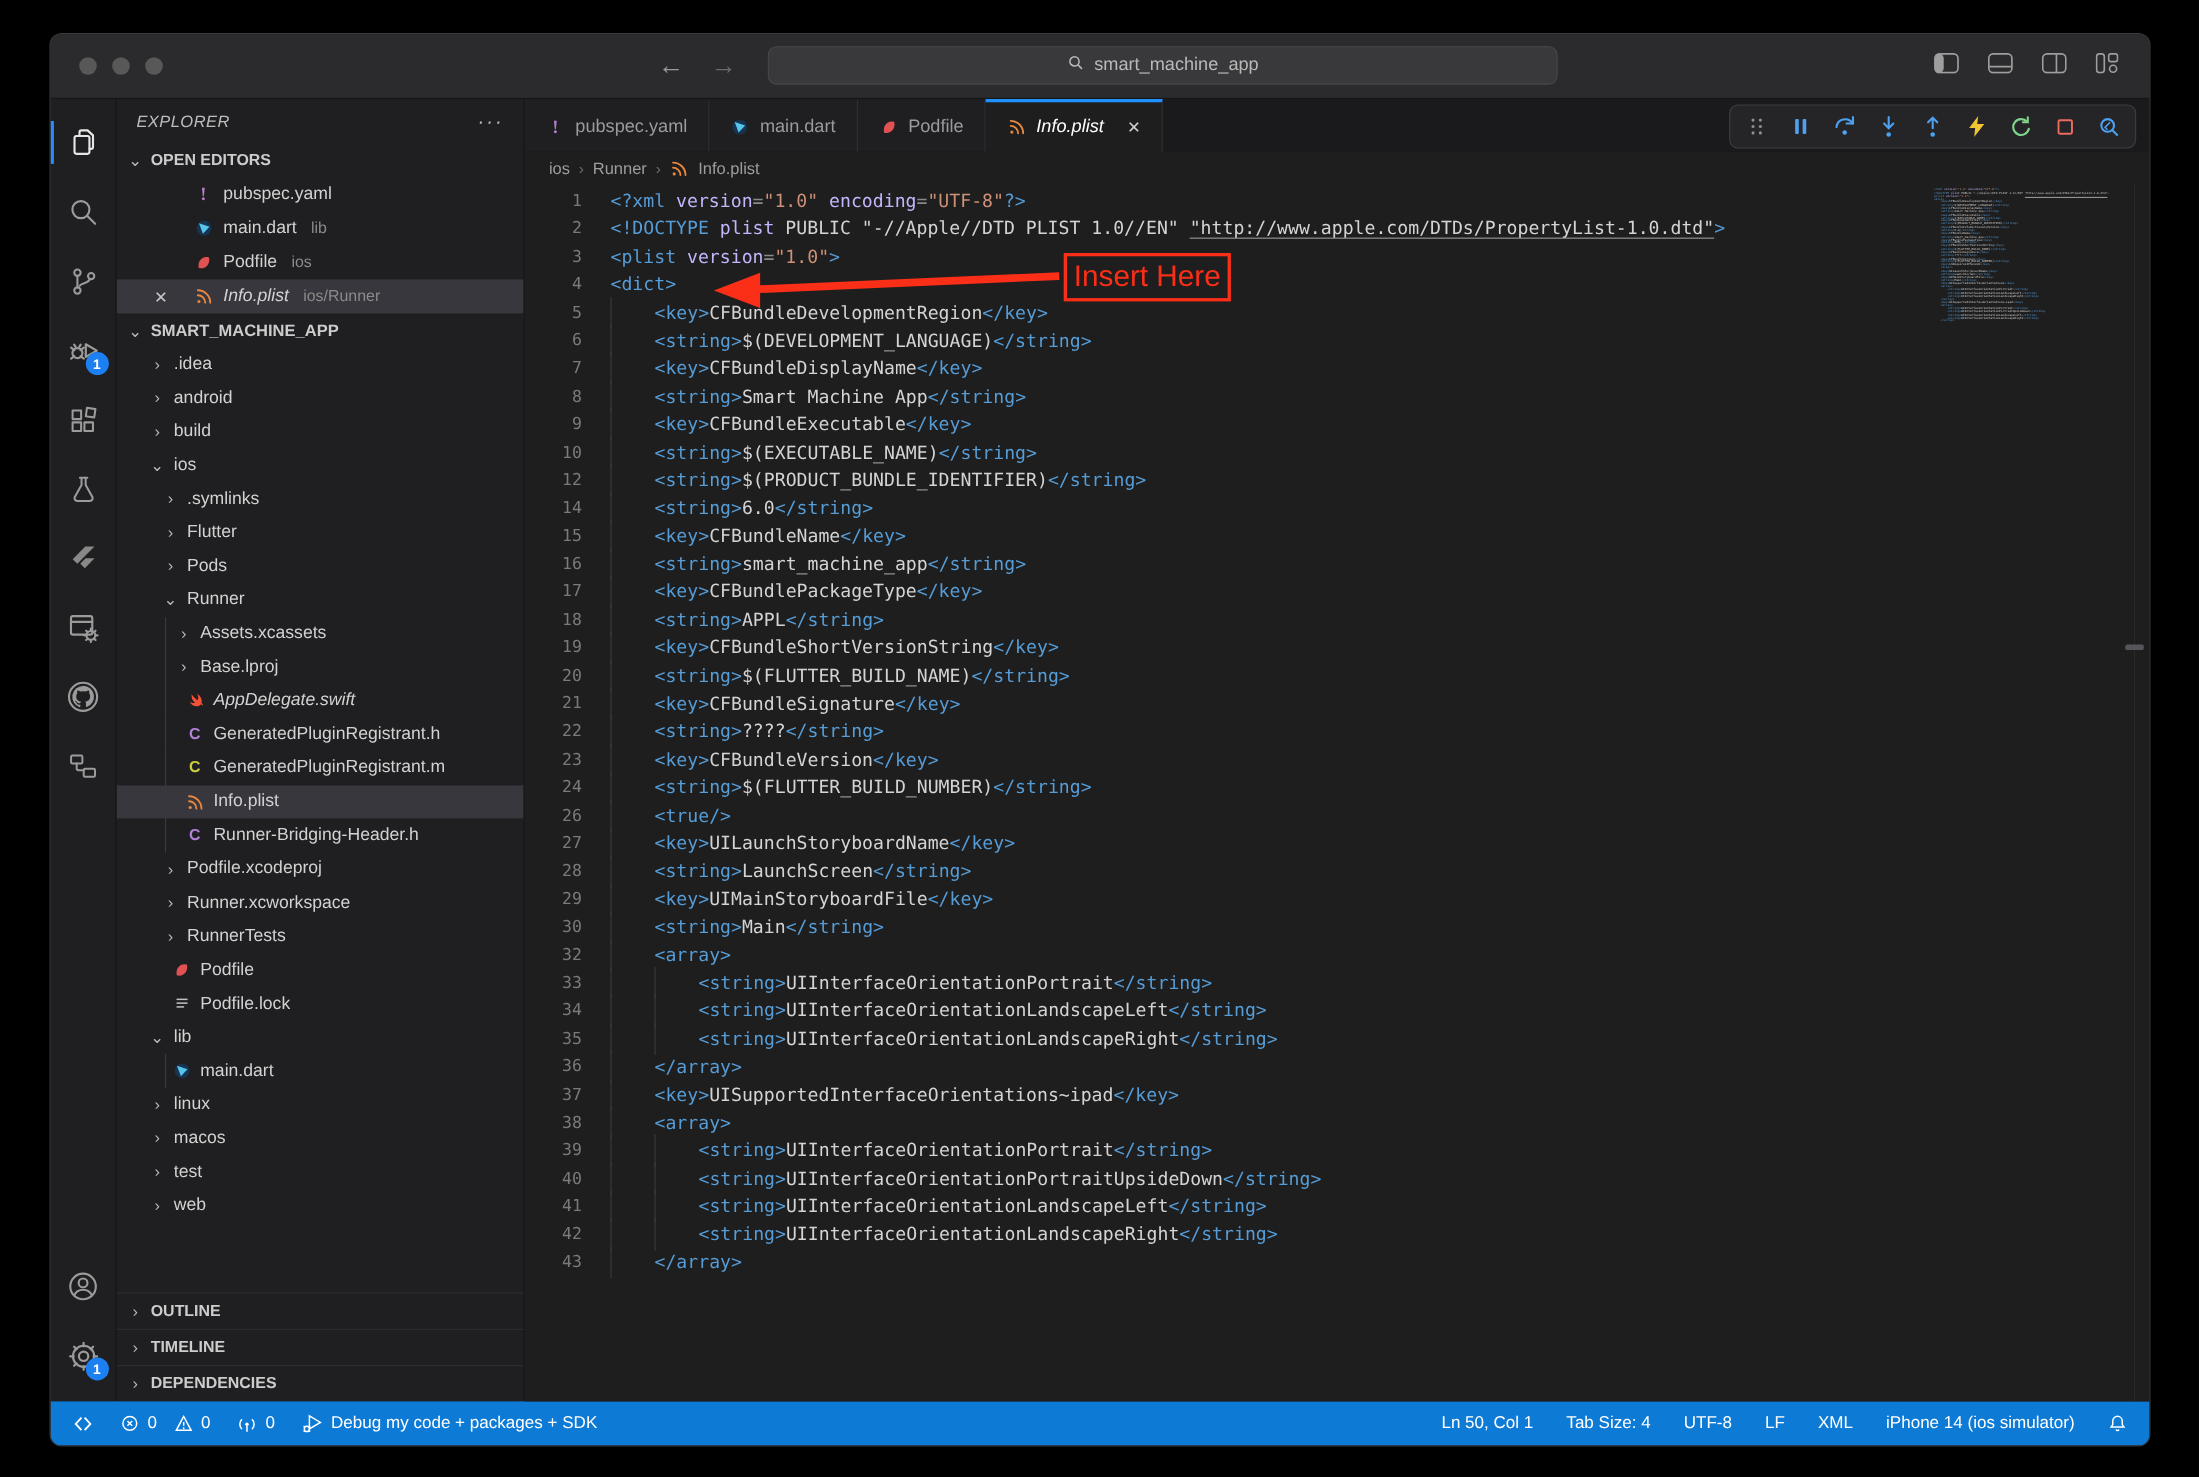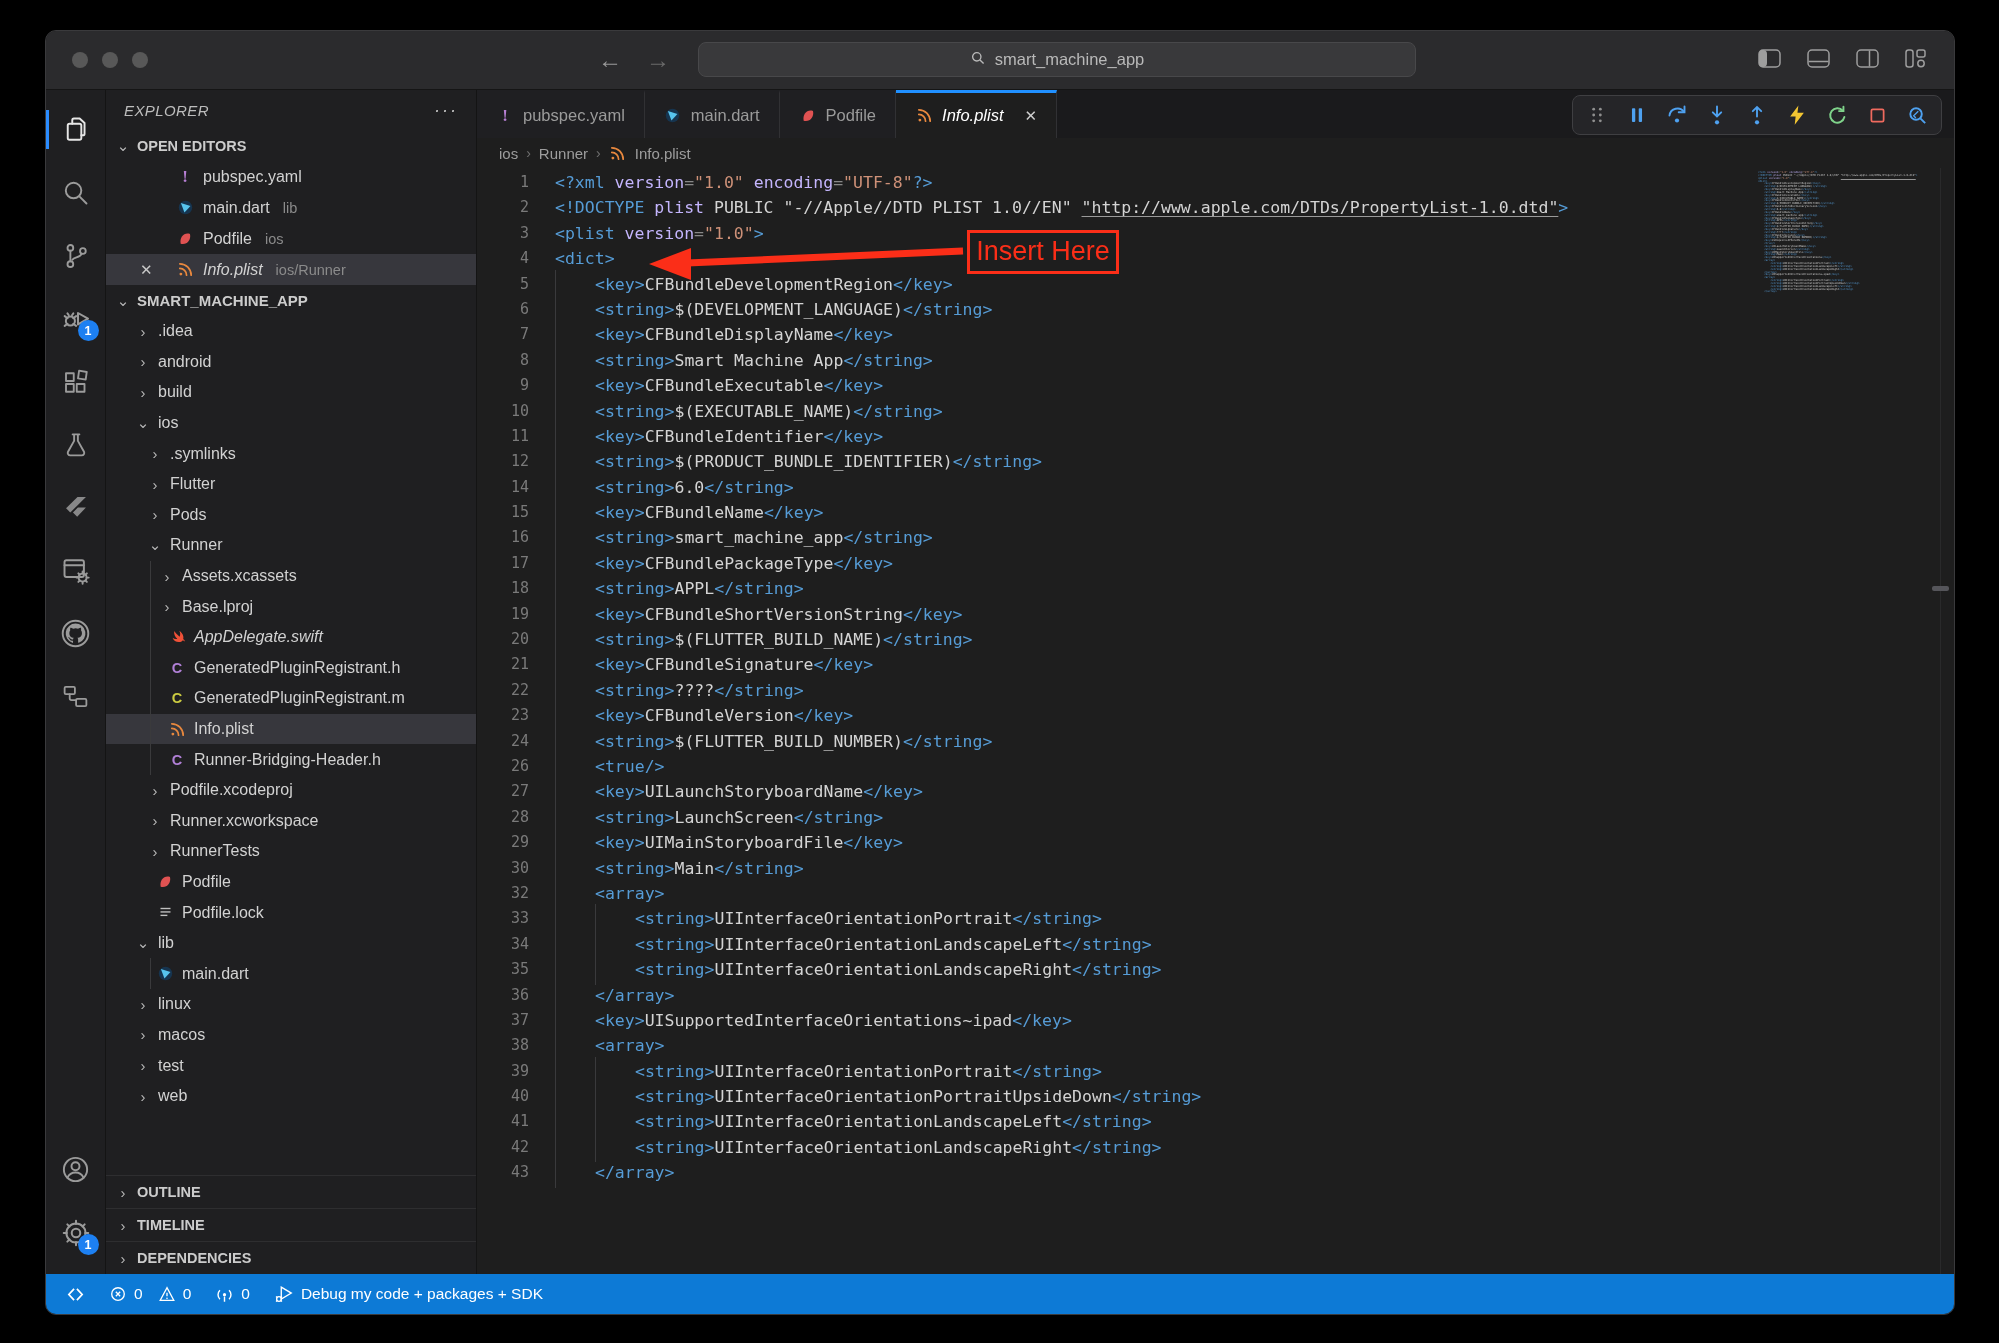--- a/index.html
+++ b/index.html
@@ -535,21 +535,20 @@
             <div class="cl"><span class="ln">1</span><span class="ct"><span class="g">&lt;?xml</span><span class="a"> version</span><span class="p">=</span><span class="s">"1.0"</span><span class="a"> encoding</span><span class="p">=</span><span class="s">"UTF-8"</span><span class="g">?&gt;</span></span></div>
             <div class="cl"><span class="ln">2</span><span class="ct"><span class="g">&lt;!DOCTYPE</span><span class="a"> plist</span><span class="w"> PUBLIC </span><span class="w">"-//Apple//DTD PLIST 1.0//EN" </span><span class="u">"http://www.apple.com/DTDs/PropertyList-1.0.dtd"</span><span class="g">&gt;</span></span></div>
             <div class="cl"><span class="ln">3</span><span class="ct"><span class="g">&lt;plist</span><span class="a"> version</span><span class="p">=</span><span class="s">"1.0"</span><span class="g">&gt;</span></span></div>
             <div class="cl"><span class="ln">4</span><span class="ct"><span class="g">&lt;dict&gt;</span></span></div>
             <div class="cl"><span class="ln">5</span><span class="ct"><span class="ind"></span><span class="g">&lt;key&gt;</span><span class="w">CFBundleDevelopmentRegion</span><span class="g">&lt;/key&gt;</span></span></div>
             <div class="cl"><span class="ln">6</span><span class="ct"><span class="ind"></span><span class="g">&lt;string&gt;</span><span class="w">$(DEVELOPMENT_LANGUAGE)</span><span class="g">&lt;/string&gt;</span></span></div>
             <div class="cl"><span class="ln">7</span><span class="ct"><span class="ind"></span><span class="g">&lt;key&gt;</span><span class="w">CFBundleDisplayName</span><span class="g">&lt;/key&gt;</span></span></div>
             <div class="cl"><span class="ln">8</span><span class="ct"><span class="ind"></span><span class="g">&lt;string&gt;</span><span class="w">Smart Machine App</span><span class="g">&lt;/string&gt;</span></span></div>
             <div class="cl"><span class="ln">9</span><span class="ct"><span class="ind"></span><span class="g">&lt;key&gt;</span><span class="w">CFBundleExecutable</span><span class="g">&lt;/key&gt;</span></span></div>
             <div class="cl"><span class="ln">10</span><span class="ct"><span class="ind"></span><span class="g">&lt;string&gt;</span><span class="w">$(EXECUTABLE_NAME)</span><span class="g">&lt;/string&gt;</span></span></div>
-            <div class="cl"><span class="ln">11</span><span class="ct"><span class="ind"></span><span class="g">&lt;key&gt;</span><span class="w">CFBundleIdentifier</span><span class="g">&lt;/key&gt;</span></span></div>
             <div class="cl"><span class="ln">12</span><span class="ct"><span class="ind"></span><span class="g">&lt;string&gt;</span><span class="w">$(PRODUCT_BUNDLE_IDENTIFIER)</span><span class="g">&lt;/string&gt;</span></span></div>
             <div class="cl"><span class="ln">14</span><span class="ct"><span class="ind"></span><span class="g">&lt;string&gt;</span><span class="w">6.0</span><span class="g">&lt;/string&gt;</span></span></div>
             <div class="cl"><span class="ln">15</span><span class="ct"><span class="ind"></span><span class="g">&lt;key&gt;</span><span class="w">CFBundleName</span><span class="g">&lt;/key&gt;</span></span></div>
             <div class="cl"><span class="ln">16</span><span class="ct"><span class="ind"></span><span class="g">&lt;string&gt;</span><span class="w">smart_machine_app</span><span class="g">&lt;/string&gt;</span></span></div>
             <div class="cl"><span class="ln">17</span><span class="ct"><span class="ind"></span><span class="g">&lt;key&gt;</span><span class="w">CFBundlePackageType</span><span class="g">&lt;/key&gt;</span></span></div>
             <div class="cl"><span class="ln">18</span><span class="ct"><span class="ind"></span><span class="g">&lt;string&gt;</span><span class="w">APPL</span><span class="g">&lt;/string&gt;</span></span></div>
             <div class="cl"><span class="ln">19</span><span class="ct"><span class="ind"></span><span class="g">&lt;key&gt;</span><span class="w">CFBundleShortVersionString</span><span class="g">&lt;/key&gt;</span></span></div>
             <div class="cl"><span class="ln">20</span><span class="ct"><span class="ind"></span><span class="g">&lt;string&gt;</span><span class="w">$(FLUTTER_BUILD_NAME)</span><span class="g">&lt;/string&gt;</span></span></div>
             <div class="cl"><span class="ln">21</span><span class="ct"><span class="ind"></span><span class="g">&lt;key&gt;</span><span class="w">CFBundleSignature</span><span class="g">&lt;/key&gt;</span></span></div>
             <div class="cl"><span class="ln">22</span><span class="ct"><span class="ind"></span><span class="g">&lt;string&gt;</span><span class="w">????</span><span class="g">&lt;/string&gt;</span></span></div>
@@ -616,14 +615,28 @@
       <span>0</span>
     </div>
     <div class="st-item">
       <svg width="20" height="20" viewBox="0 0 22 22" fill="none" stroke="#fff" stroke-width="1.5">
           <path d="M8 3.5 19 10 8 16.5Z"></path>
           <circle cx="5.5" cy="16.5" r="2.6"></circle>
           <path d="M2.2 13.8l1.6 1.2M2.2 19.2l1.6-1.2M8.8 13.8l-1.6 1.2M8.8 19.2l-1.6-1.2"></path>
         </svg>
       <span>Debug my code + packages + SDK</span>
     </div>
+    <div class="st-right" id="statusright">
+        <div class="st-item">Ln 50, Col 1</div>
+        <div class="st-item">Tab Size: 4</div>
+        <div class="st-item">UTF-8</div>
+        <div class="st-item">LF</div>
+        <div class="st-item">XML</div>
+        <div class="st-item">iPhone 14 (ios simulator)</div>
+        <div class="st-item">
+          <svg width="18" height="18" viewBox="0 0 20 20" fill="none" stroke="#fff" stroke-width="1.5">
+            <path d="M10 2.8a4.8 4.8 0 0 1 4.8 4.8v3.6l1.7 2.4H3.5l1.7-2.4V7.6A4.8 4.8 0 0 1 10 2.8Z"></path>
+            <path d="M8.5 16.2a1.6 1.6 0 0 0 3 0"></path>
+          </svg>
+        </div>
+      </div>
   </div>
 </div>
 
 </body></html>

